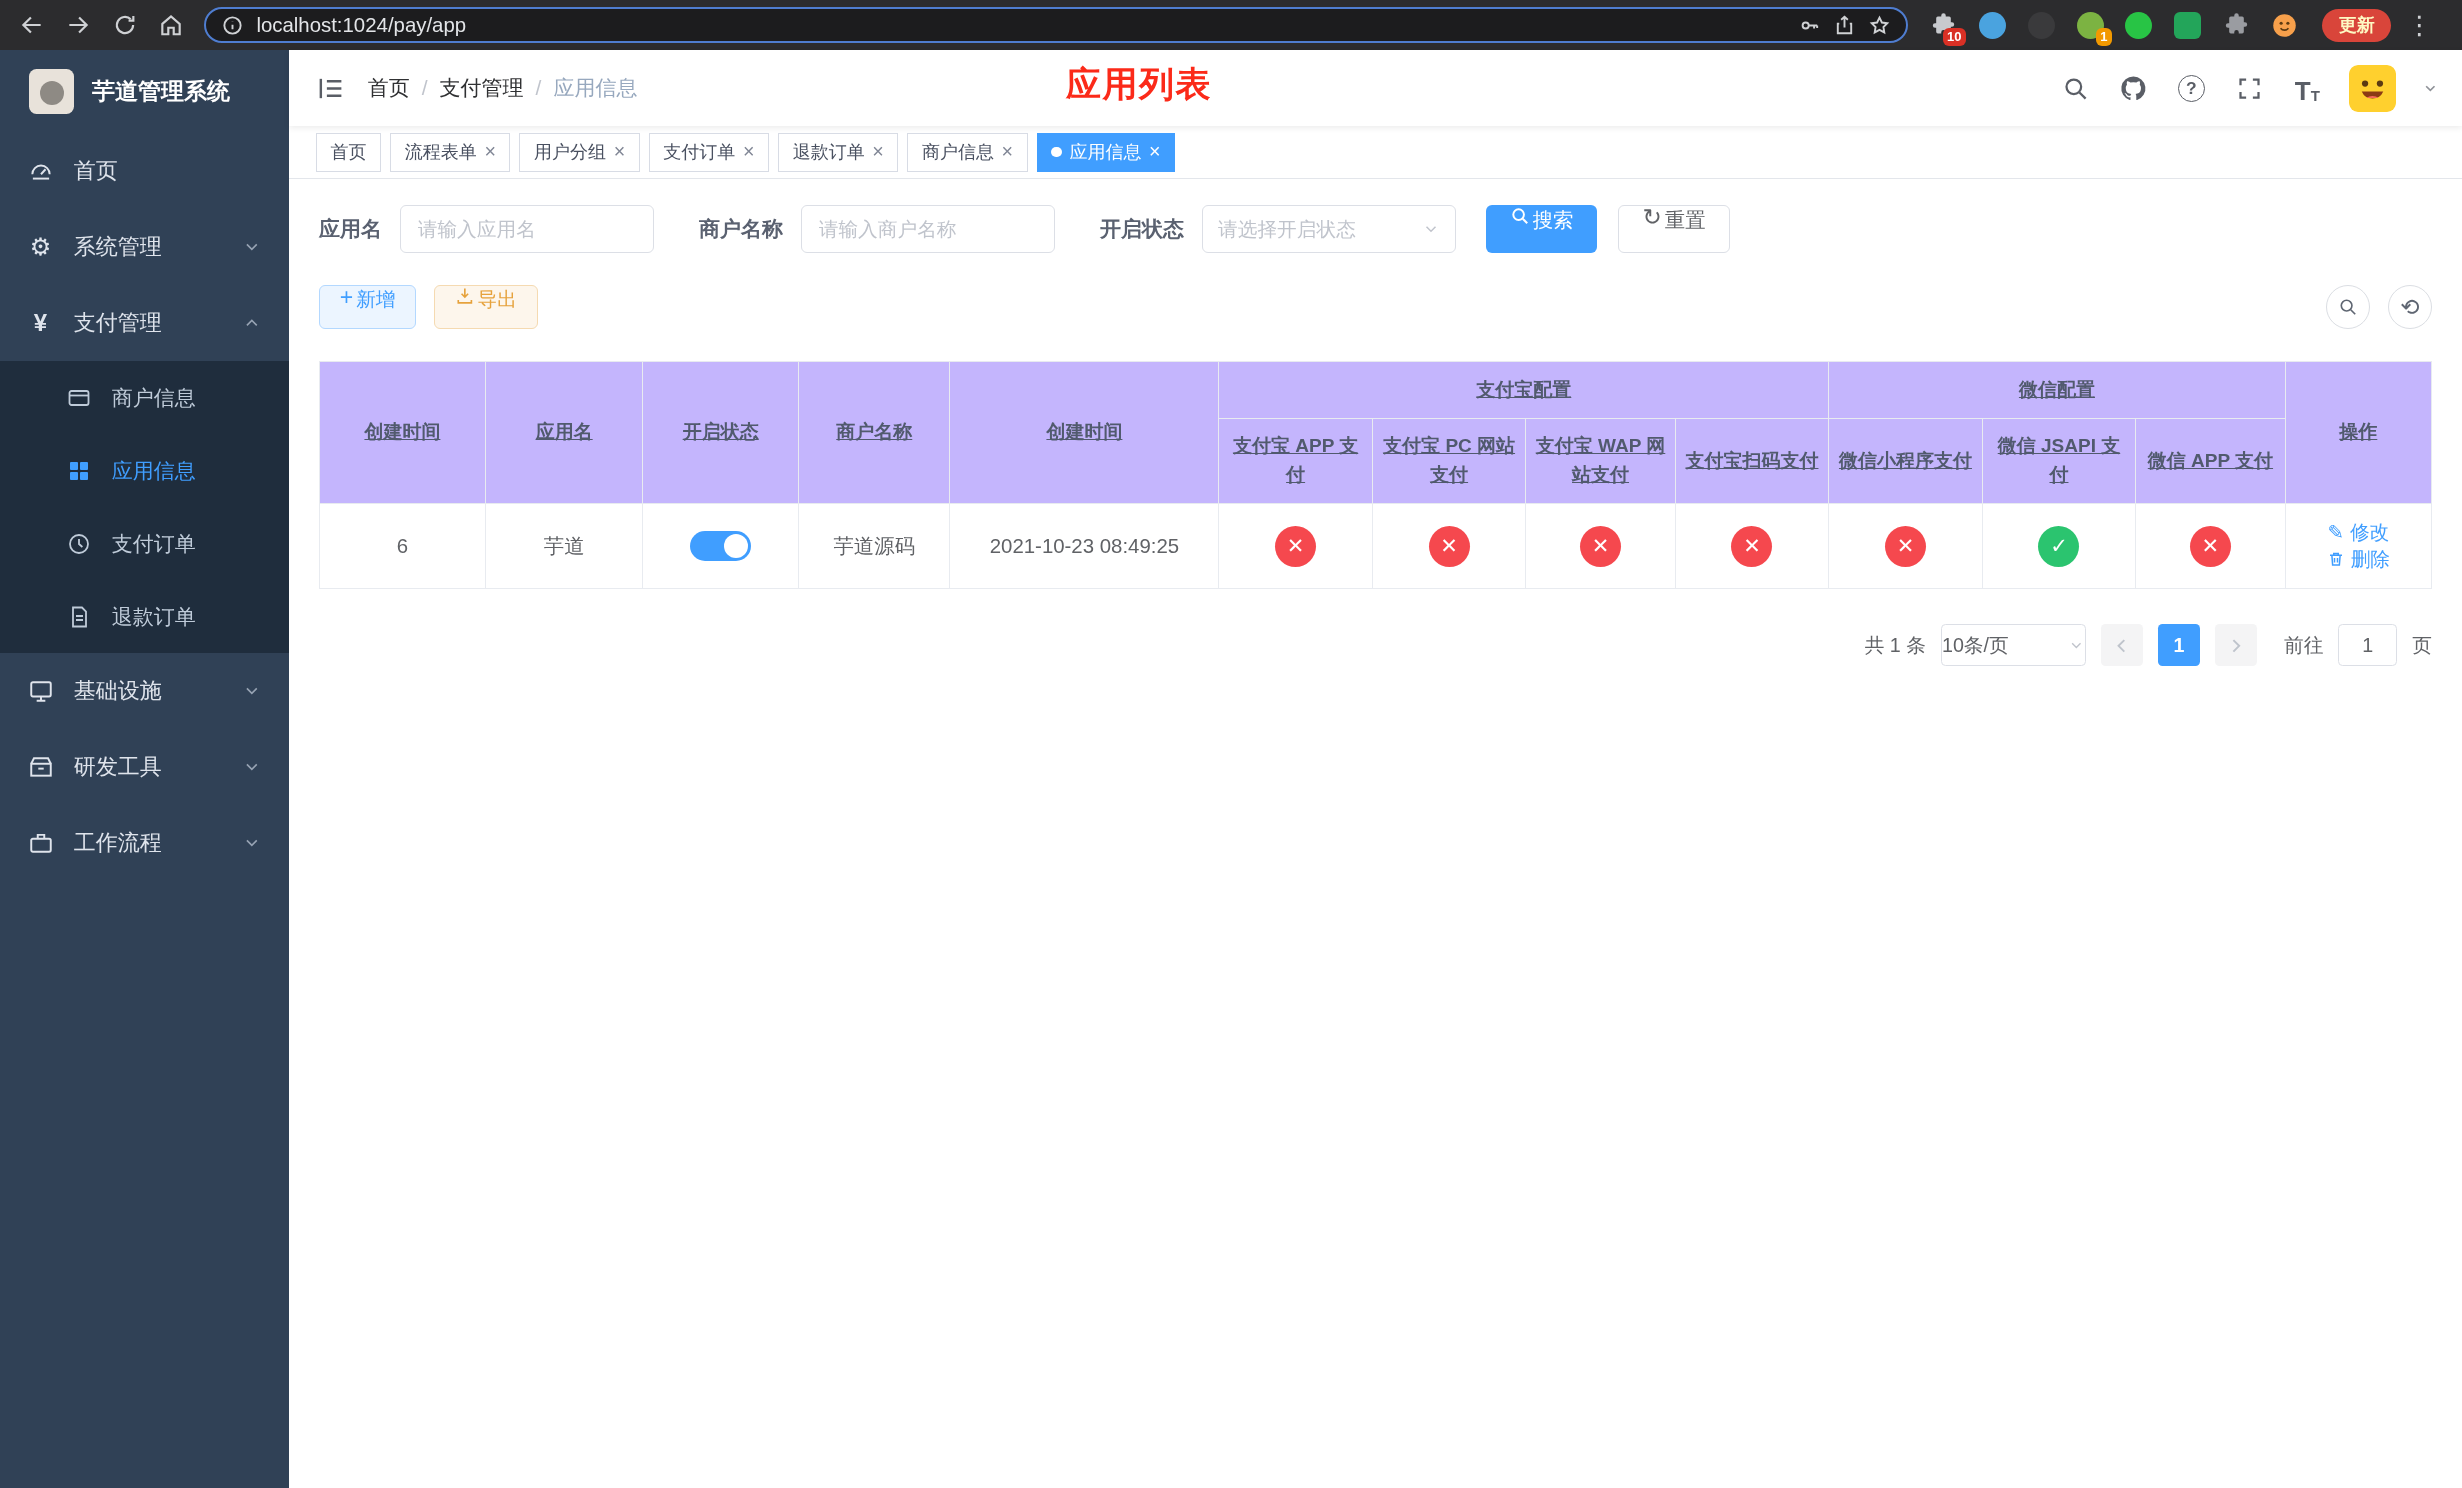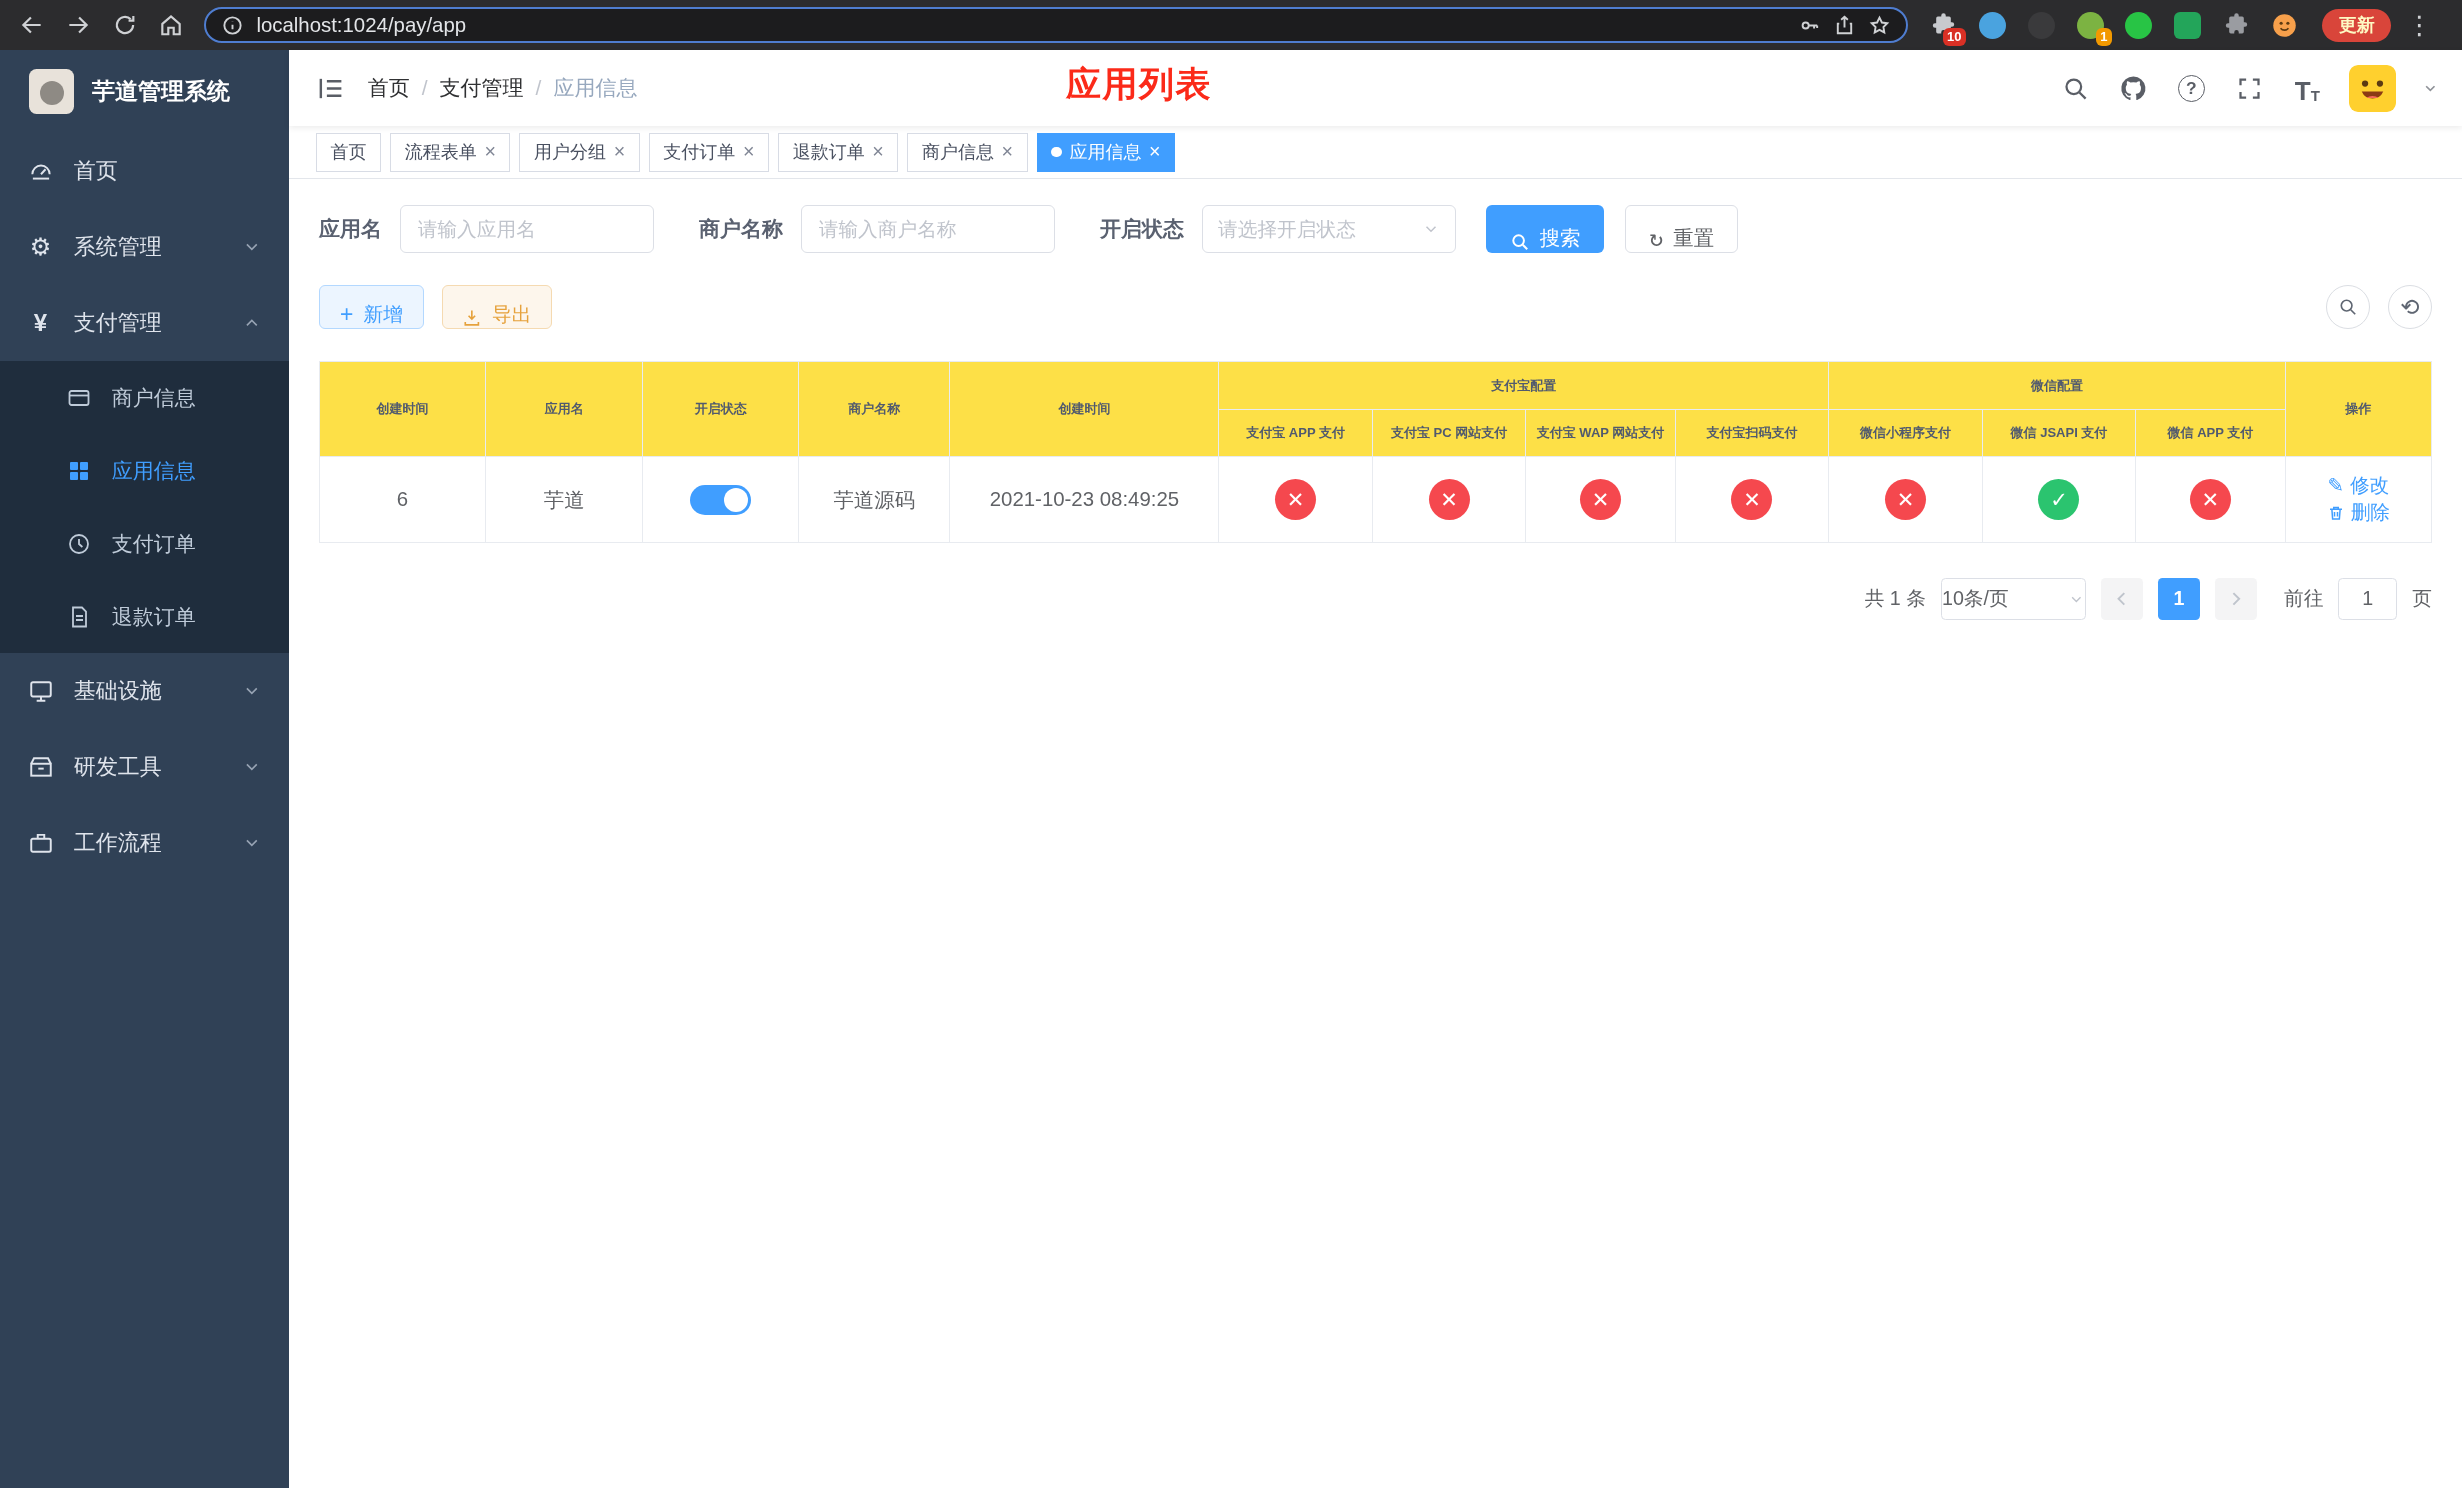--- a/index.html
+++ b/index.html
@@ -77,37 +77,37 @@
   .content { flex:1; padding:26px 30px; }
 
   .filters { display:flex; align-items:center; }
   .f-group { display:flex; align-items:center; margin-right:45px; }
   .f-label { font-size:21px; font-weight:700; color:#5a6170; margin-right:18px; white-space:nowrap; }
   .f-input { width:254px; height:48px; border:1.5px solid #dcdfe6; border-radius:6px; padding:0 16.7px; font-size:19.7px; color:#606266; outline:none;
     font-family:"Liberation Sans","DejaVu Sans",sans-serif; }
   .f-input::placeholder { color:#c0c4cc; }
   .f-select { width:254px; height:48px; border:1.5px solid #dcdfe6; border-radius:6px; padding:0 15px; display:flex; align-items:center; justify-content:space-between; cursor:pointer;font-family:Liberation Serif, serif; }
   .f-select .ph { color:#c0c4cc; font-size:19.7px; }
-  .btn { display:inline-flex; align-items:flex-end; justify-content:center; gap:10px; border-radius:6px; cursor:pointer; border:1.5px solid transparent; font-family:Liberation Mono, monospace; }
+  .btn { display:inline-flex; align-items:flex-start; justify-content:center; gap:3px; border-radius:6px; cursor:pointer; border:1.5px solid transparent; font-family:Liberation Sans, sans-serif; }
   .btn-primary { height:48px; padding:0 23px; background:#409eff; color:#fff; font-size:20.4px; }
   .btn-default { height:48px; padding:0 23px; background:#fff; color:#606266; border-color:#dcdfe6; font-size:20.4px; margin-left:21px; }
   .ricon { font-size:23px; line-height:1; }
 
   .toolbar { margin-top:32px; display:flex; align-items:center; }
   .btn-plain-primary { height:44px; padding:0 19.7px; background:#ecf5ff; color:#409eff; border-color:#b3d8ff; font-size:19.7px; }
   .btn-plain-warning { height:44px; padding:0 19.7px; background:#fdf6ec; color:#e6a23c; border-color:#f5dab1; font-size:19.7px; margin-left:18px; }
   .plus-glyph { font-size:23px; line-height:1; }
   .circle-btn { width:44px; height:44px; border-radius:50%; border:1.5px solid #dbdee3; background:#fff; color:#5f6672;
     display:flex; align-items:center; justify-content:center; cursor:pointer; }
   .tool-right { margin-left:auto; display:flex; gap:18px; }
 
   
   table.grid { margin-top:32px; width:100%; border-collapse:collapse; table-layout:fixed; }
   table.grid th, table.grid td { border:1.5px solid #e8ebf0; text-align:center; vertical-align:middle; }
-  table.grid th { background:#fde047; color:#515a6e; font-size:13px; font-weight:700; padding:13.6px 7.6px; line-height:1.5; }
+  table.grid th { background:#c4b5fd; color:#515a6e; font-size:19px; font-weight:700; padding:13.6px 7.6px; line-height:1.5;text-decoration:underline; }
   table.grid td { color:#606266; font-size:20.4px; padding:15px 6px; height:76px; background:#fff; }
   .switch { width:61px; height:30px; border-radius:15px; background:#409eff; position:relative; display:inline-block; vertical-align:middle; cursor:pointer; }
   .switch .knob { position:absolute; right:3px; top:3px; width:24px; height:24px; border-radius:50%; background:#fff; }
   .cfg { width:41px; height:41px; border-radius:50%; display:inline-flex; align-items:center; justify-content:center;
     color:#fff; font-size:21px; font-weight:700; }
   .cfg.fail { background:#f5484e; }
   .cfg.ok { background:#2bc46f; }
   .cfg.fail::before { content:"✕"; }
   .cfg.ok::before { content:"✓"; }
   .op-link { color:#409eff; font-size:19.7px; text-decoration:none; display:inline-flex; align-items:center; gap:6px; margin:0 9px; cursor:pointer; }

